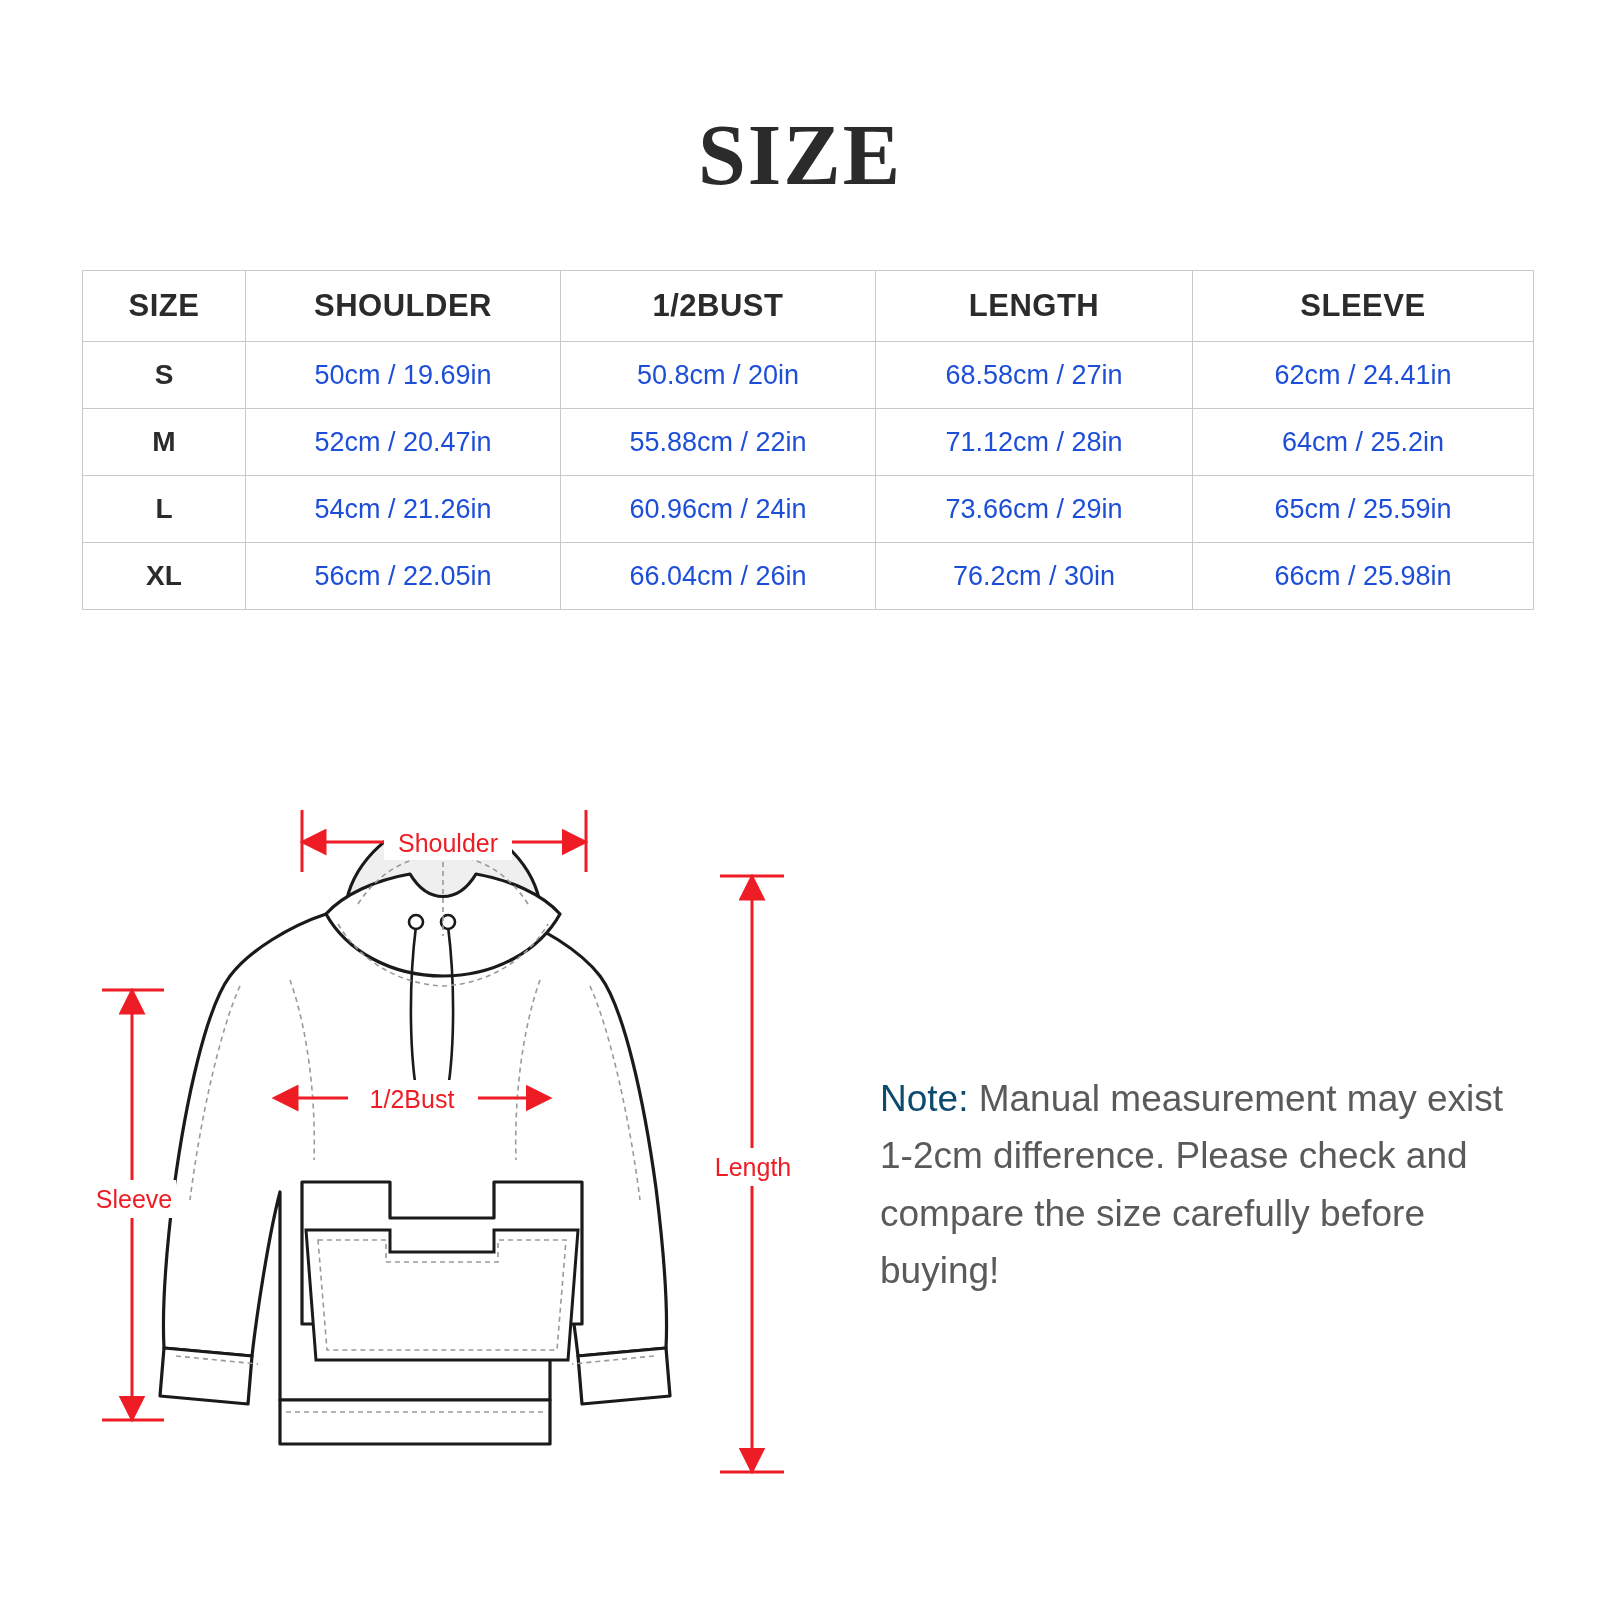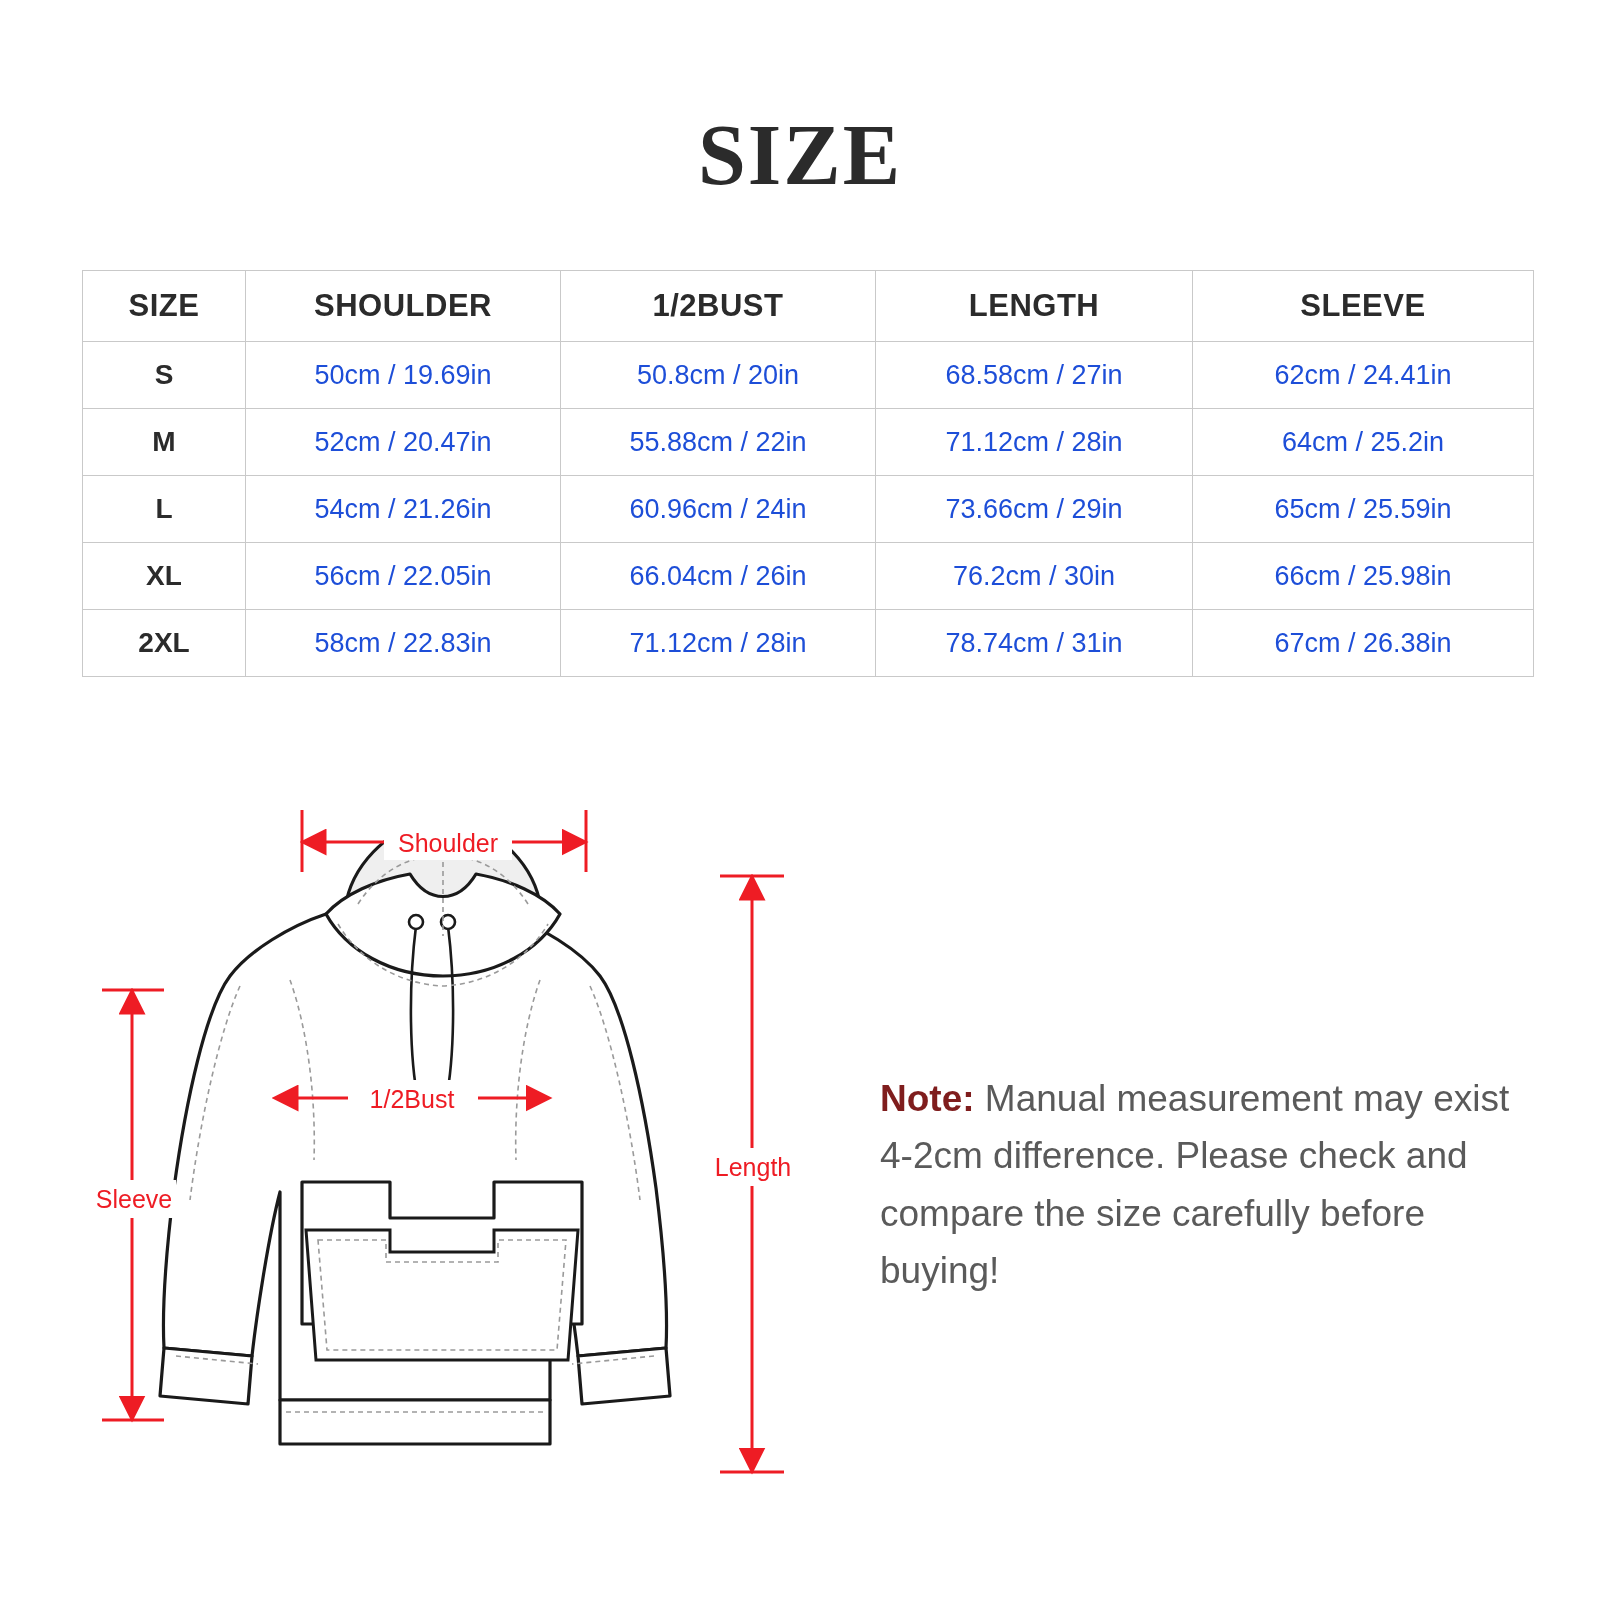--- a/index.html
+++ b/index.html
@@ -82,22 +82,22 @@
   .note {
     position: absolute;
     top: 1070px;
     left: 880px;
     width: 640px;
     font-size: 37px;
     line-height: 1.55;
     color: #5a5a5a;
   }
   .note b {
-    color: #7f1d1d;
-    font-weight: 700;
+    color: #0c4a6e;
+    font-weight: 400;
   }
 </style>
 </head>
 <body>
 
 <div class="title">SIZE</div>
 
 <table class="size-table">
   <thead>
     <tr>
@@ -129,27 +129,20 @@
       <td>60.96cm / 24in</td>
       <td>73.66cm / 29in</td>
       <td>65cm / 25.59in</td>
     </tr>
     <tr>
       <td class="size-cell">XL</td>
       <td>56cm / 22.05in</td>
       <td>66.04cm / 26in</td>
       <td>76.2cm / 30in</td>
       <td>66cm / 25.98in</td>
-    </tr>
-    <tr>
-      <td class="size-cell">2XL</td>
-      <td>58cm / 22.83in</td>
-      <td>71.12cm / 28in</td>
-      <td>78.74cm / 31in</td>
-      <td>67cm / 26.38in</td>
     </tr>
   </tbody>
 </table>
 
 <div class="illustration">
   <svg width="740" height="700" viewBox="0 0 740 700" xmlns="http://www.w3.org/2000/svg">
     <defs>
       <marker id="arrow-end" markerWidth="9" markerHeight="9" refX="7.5" refY="4.5" orient="auto">
         <path d="M0,0 L9,4.5 L0,9 z" fill="#ee1c24"></path>
       </marker>
@@ -249,14 +242,14 @@
       <line x1="630" y1="76" x2="694" y2="76"></line>
       <line x1="630" y1="672" x2="694" y2="672"></line>
       <line x1="662" y1="78" x2="662" y2="670" marker-start="url(#arrow-start)" marker-end="url(#arrow-end)"></line>
     </g>
     <rect x="618" y="348" width="90" height="38" fill="#ffffff" stroke="none"></rect>
     <text x="663" y="376" text-anchor="middle" font-family="Liberation Sans, sans-serif" font-size="25" fill="#ee1c24" stroke="none">Length</text>
   </svg>
 </div>
 
 <div class="note">
-  <b>Note:</b><span> Manual measurement may exist 4-2cm difference. Please check and compare the size carefully before buying!</span>
+  <b>Note:</b><span> Manual measurement may exist 1-2cm difference. Please check and compare the size carefully before buying!</span>
 </div>
 
 </body></html>

